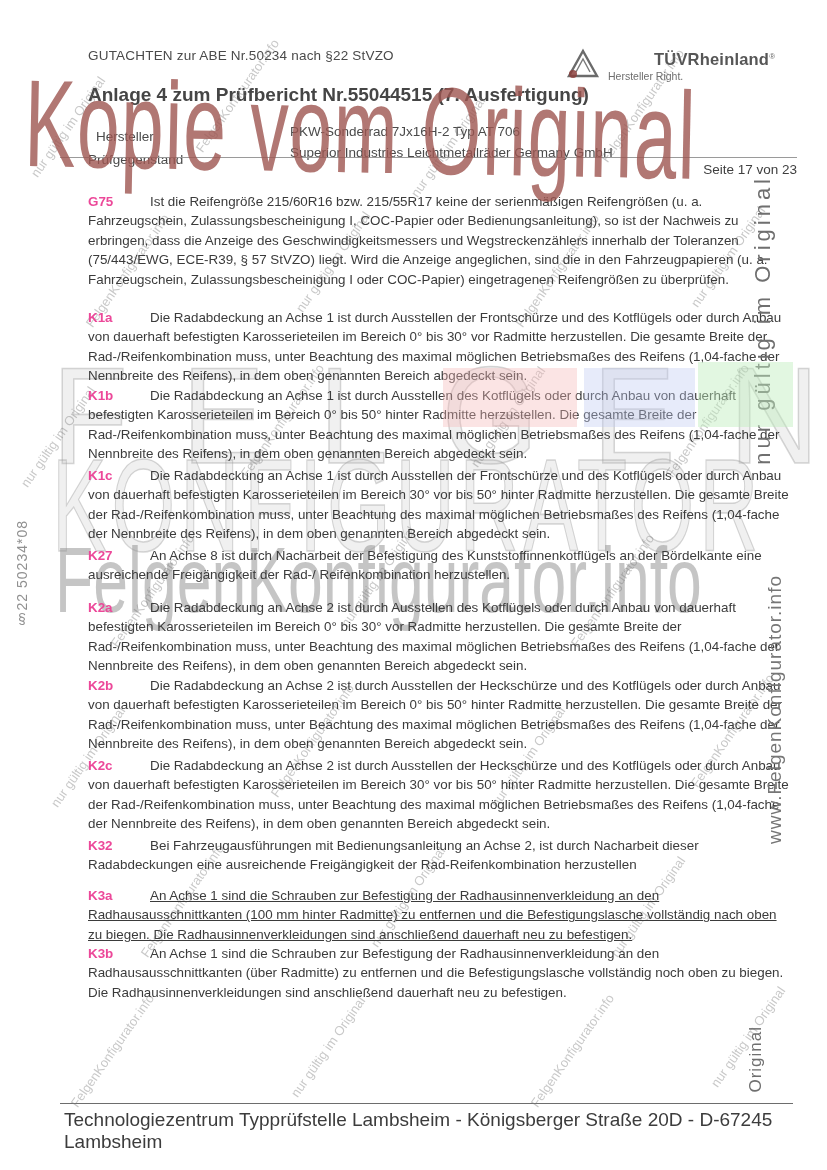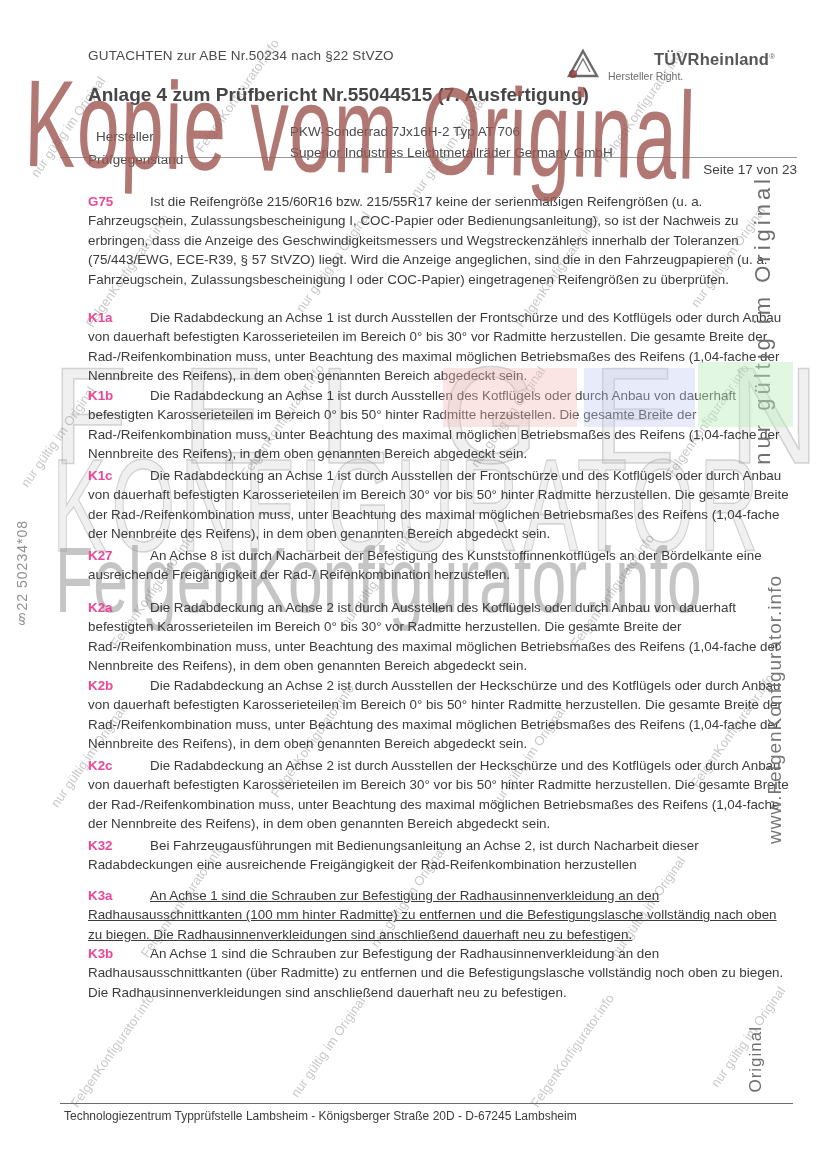--- a/index.html
+++ b/index.html
@@ -25,21 +25,21 @@
   .logo-text{position:absolute;left:40px;top:4px;font-size:16.5px;font-weight:bold;color:#565656;letter-spacing:.2px;margin-left:48px;}
   .logo-reg{font-size:8px;vertical-align:super;color:#6a6a6a;font-weight:normal;}
   .logo-tag{position:absolute;left:42px;top:24px;font-size:10.5px;color:#6e6e6e;}
 
   
   .para{left:88px;width:704px;font-size:13.4px;line-height:19.4px;color:#3b3b3b;z-index:2;}
   .plabel{display:inline-block;width:62px;font-weight:bold;color:#ec4899;}
 
   
   .ftr-rule{left:60px;top:1103px;width:733px;height:0;border-top:1.1px solid #6d6d6d;}
-  .ftr-text{left:64px;top:1109px;font-size:12px;color:#3c3c3c;}
+  .ftr-text{left:64px;top:1109px;font-size:19px;color:#3c3c3c;}
 
   
   .stamp{
     left:26px;top:52px;z-index:6;white-space:nowrap;
     font-size:124px;font-weight:400;color:rgba(158,85,80,0.80);
     transform:rotate(1.1deg) scaleX(0.62);transform-origin:left top;
     letter-spacing:2px;
   }
   .wm-big{white-space:nowrap;transform-origin:left top;z-index:0;color:rgba(185,185,185,0.22);
     -webkit-text-stroke:1.6px rgba(150,150,150,0.38);}

